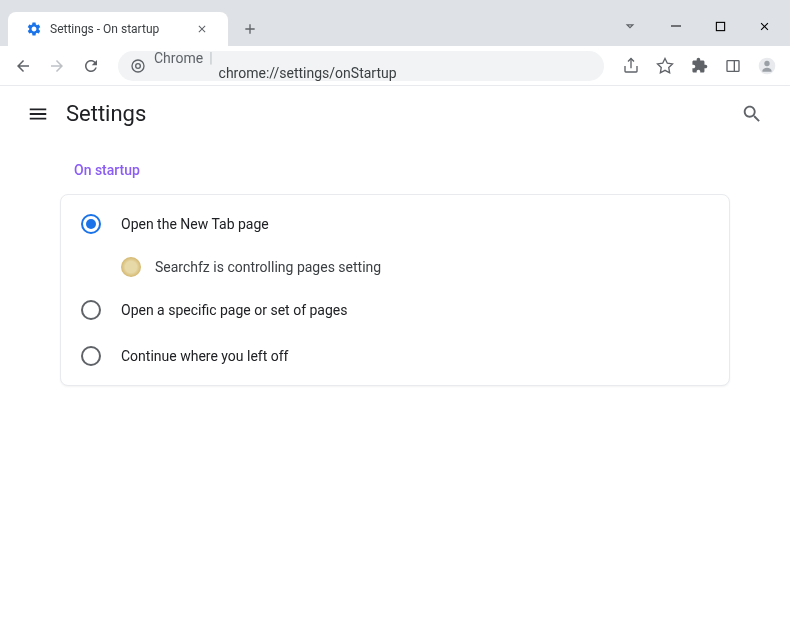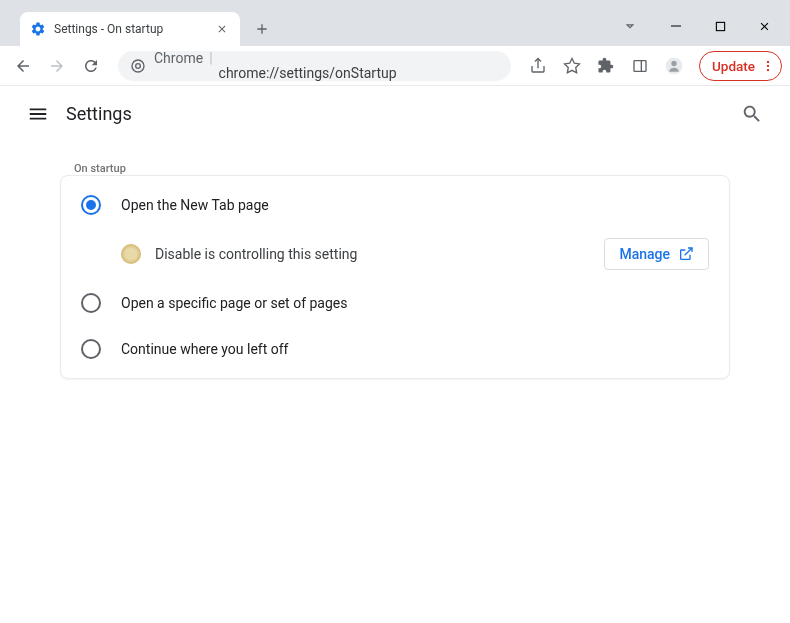--- a/index.html
+++ b/index.html
@@ -1,20 +1,20 @@
 <!DOCTYPE html>
 <html><head>
   <meta charset="utf-8">
   <style>
     * { margin: 0; padding: 0; box-sizing: border-box; font-family: -apple-system, BlinkMacSystemFont, "Segoe UI", Roboto, Arial, sans-serif; }
     body { width: 790px; height: 623px; background: #fff; overflow: hidden; position: relative; }
     
     
     .titlebar { height: 46px; background: #dee1e6; display: flex; align-items: flex-end; }
-    .tab { background: #fff; height: 34px; margin-left: 20px; border-radius: 8px 8px 0 0; display: flex; align-items: center; padding: 0 10px; gap: 8px; min-width: 220px; position: relative; }
+    .tab { background: #fff; height: 34px; margin-left: 8px; border-radius: 8px 8px 0 0; display: flex; align-items: center; padding: 0 18px; gap: 8px; min-width: 220px; position: relative; }
     .tab-favicon { width: 16px; height: 16px; display: flex; align-items: center; justify-content: center; color: #1a73e8; }
     .tab-title { font-size: 12px; color: #3c4043; flex: 1; white-space: nowrap; overflow: hidden; }
     .tab-close { width: 16px; height: 16px; display: flex; align-items: center; justify-content: center; color: #5f6368; cursor: pointer; }
     .new-tab { width: 28px; height: 28px; margin-left: 8px; margin-bottom: 3px; display: flex; align-items: center; justify-content: center; color: #5f6368; cursor: pointer; border-radius: 50%; }
     .window-controls { margin-left: auto; display: flex; align-items: center; height: 100%; padding-right: 4px; align-self: flex-start; padding-top: 6px; }
     .wc-chevron { width: 32px; display: flex; align-items: center; justify-content: center; color: #5f6368; margin-right: 8px; }
     .wc-btn { width: 44px; height: 32px; display: flex; align-items: center; justify-content: center; color: #000; cursor: pointer; }
     
     
     .toolbar { height: 40px; background: #fff; border-bottom: 1px solid #e8eaed; display: flex; align-items: center; padding: 0 8px; gap: 4px; }
@@ -26,26 +26,26 @@
     .omni-prefix { color: #5f6368; }
     .omni-divider { color: #bdc1c6; margin: 0 6px; }
     .omni-path { color: #3c4043; margin-top: 15px; }
     .toolbar-icon { width: 30px; height: 30px; display: flex; align-items: center; justify-content: center; color: #5f6368; cursor: pointer; border-radius: 50%; }
     .update-btn { border: 1.5px solid #d93025; color: #d93025; border-radius: 16px; padding: 0 6px 0 12px; height: 30px; display: flex; align-items: center; gap: 6px; font-size: 13.5px; font-weight: 500; cursor: pointer; margin-left: 6px; }
     .update-dots { display: flex; align-items: center; justify-content: center; }
     
     
     .settings-header { height: 56px; display: flex; align-items: center; padding: 0 18px; border-bottom: 1px solid transparent; }
     .menu-btn { width: 40px; height: 40px; display: flex; align-items: center; justify-content: center; color: #5f6368; cursor: pointer; border-radius: 50%; }
-    .settings-title { font-size: 18px; color: #202124; margin-left: 8px; font-weight: 400; }
+    .settings-title { font-size: 22px; color: #202124; margin-left: 8px; font-weight: 400; }
     .search-btn { margin-left: auto; width: 40px; height: 40px; display: flex; align-items: center; justify-content: center; color: #5f6368; cursor: pointer; border-radius: 50%; }
     
     
     .content { padding: 20px 60px; }
-    .section-title { font-size: 11px; color: #737373; font-weight: 500; margin-left: 14px; }
+    .section-title { font-size: 14px; color: #8b5cf6; font-weight: 500; margin-bottom: 16px; margin-left: 14px; }
     .card { background: #fff; border-radius: 8px; border: 1px solid #e8eaed; box-shadow: 0 1px 2px rgba(0,0,0,0.05); padding: 6px 0; }
     .radio-row { display: flex; align-items: center; padding: 13px 20px; cursor: pointer; }
     .radio { width: 20px; height: 20px; border-radius: 50%; border: 2px solid #5f6368; margin-right: 20px; position: relative; flex-shrink: 0; }
     .radio.selected { border-color: #1a73e8; }
     .radio.selected::after { content: ''; position: absolute; top: 50%; left: 50%; transform: translate(-50%,-50%); width: 10px; height: 10px; background: #1a73e8; border-radius: 50%; }
     .radio-label { font-size: 14px; color: #202124; text-align: center; }
     .ext-row { display: flex; align-items: center; padding: 10px 20px 10px 60px; gap: 14px; }
     .ext-icon { width: 20px; height: 20px; border-radius: 50%; background: radial-gradient(circle, #e8d9a8 40%, #d4b870 70%); flex-shrink: 0; }
     .ext-text { font-size: 14px; color: #3c4043; flex: 1; }
     .ext-btn { border: 1px solid #dadce0; color: #1a73e8; background: #fff; padding: 7px 14px; border-radius: 4px; font-size: 14px; font-weight: 500; cursor: pointer; display: flex; align-items: center; gap: 8px; }
@@ -150,30 +150,20 @@
         <line x1="14" y1="4" x2="14" y2="20"></line>
       </svg>
   </div>
   <div class="toolbar-icon">
     <svg width="20" height="20" viewBox="0 0 24 24">
         <circle cx="12" cy="12" r="10" fill="#e8eaed"></circle>
         <circle cx="12" cy="9" r="3.2" fill="#9aa0a6"></circle>
         <path d="M12 14c-3 0-5.5 1.5-5.5 4v1h11v-1c0-2.5-2.5-4-5.5-4z" fill="#9aa0a6"></path>
       </svg>
   </div>
-  <div class="update-btn">
-    <span>Update</span>
-    <span class="update-dots">
-      <svg width="14" height="14" viewBox="0 0 24 24" fill="#d93025">
-          <circle cx="12" cy="5" r="2"></circle>
-          <circle cx="12" cy="12" r="2"></circle>
-          <circle cx="12" cy="19" r="2"></circle>
-        </svg>
-    </span>
-  </div>
 </div>
 
 <div class="settings-header">
   <div class="menu-btn">
     <svg width="22" height="22" viewBox="0 0 24 24">
         <path d="M3 18h18v-2H3v2zm0-5h18v-2H3v2zm0-7v2h18V6H3z" fill="#202124"></path>
       </svg>
   </div>
   <div class="settings-title">Settings</div>
   <div class="search-btn">
@@ -185,31 +175,21 @@
 
 <div class="content">
   <div class="section-title">On startup</div>
   <div class="card">
     <div class="radio-row">
       <div class="radio selected"></div>
       <div class="radio-label">Open the New Tab page</div>
     </div>
     <div class="ext-row">
       <div class="ext-icon"></div>
-      <div class="ext-text">Disable is controlling this setting</div>
-      <button class="ext-btn">
-        <span>Manage</span>
-        <span>
-          <svg width="16" height="16" viewBox="0 0 24 24" fill="none" stroke="#1a73e8" stroke-width="2">
-              <path d="M18 13v6a1 1 0 01-1 1H5a1 1 0 01-1-1V7a1 1 0 011-1h6"></path>
-              <path d="M15 3h6v6"></path>
-              <path d="M10 14L21 3"></path>
-            </svg>
-        </span>
-      </button>
+      <div class="ext-text">Searchfz is controlling pages setting</div>
     </div>
     <div class="radio-row">
       <div class="radio"></div>
       <div class="radio-label">Open a specific page or set of pages</div>
     </div>
     <div class="radio-row">
       <div class="radio"></div>
       <div class="radio-label">Continue where you left off</div>
     </div>
   </div>

